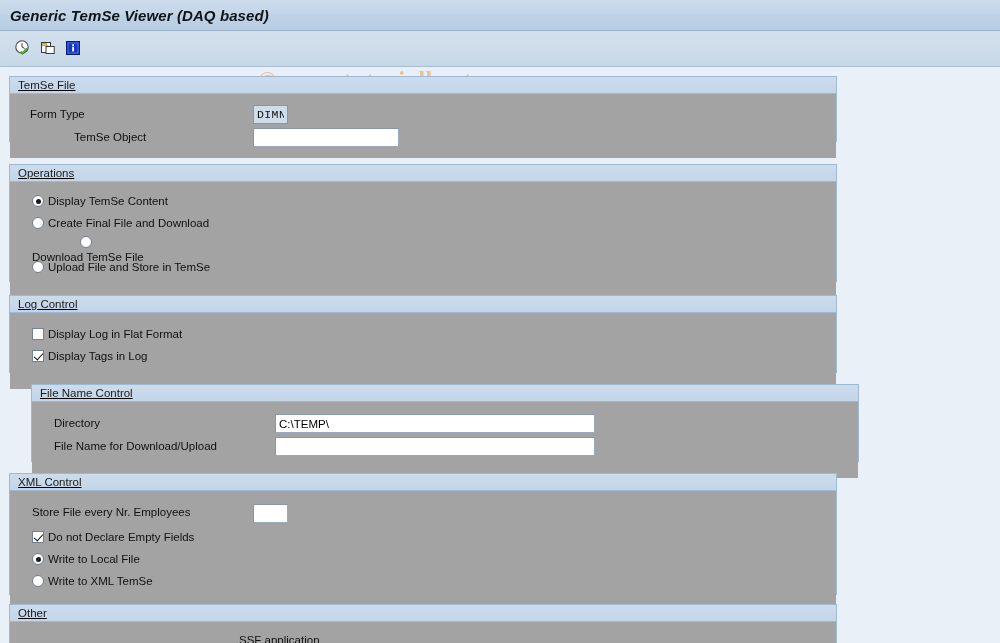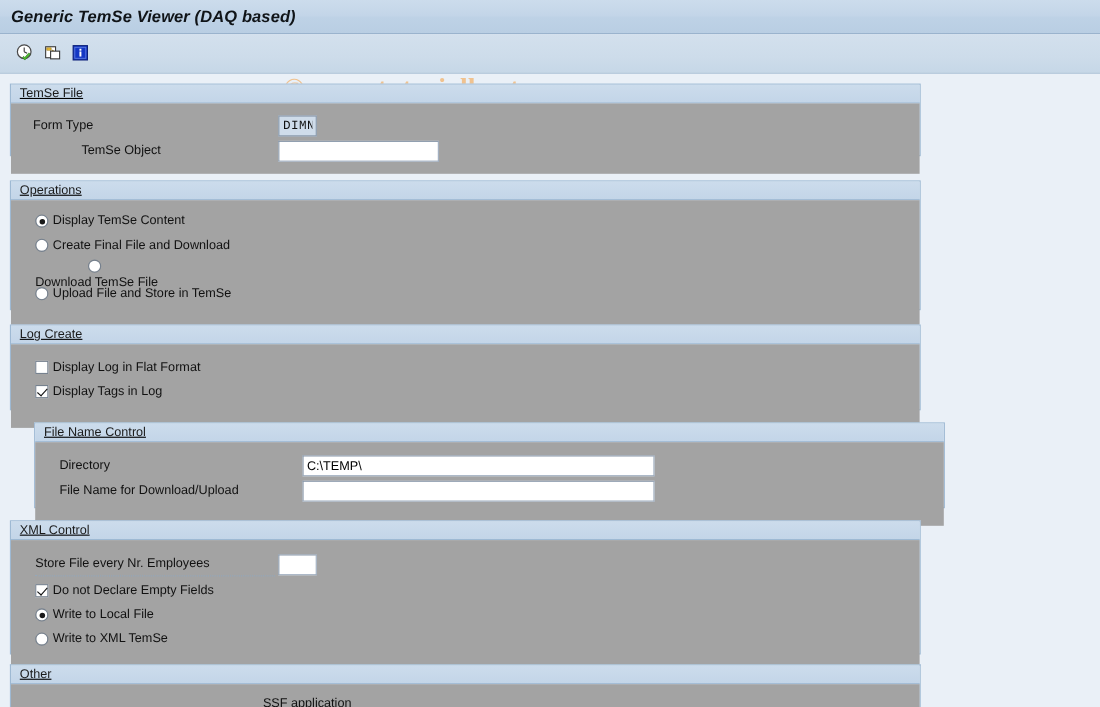--- a/index.html
+++ b/index.html
@@ -283,21 +283,21 @@
       <span class="opt-lbl">Download TemSe File</span>
     </div>
     <div class="optrow" style="top:76px;">
       <span class="radio"></span>
       <span class="opt-lbl">Upload File and Store in TemSe</span>
     </div>
   </div>
 </div>
 
 <div class="panel" style="top:295px; height:78px;">
-  <div class="panel-header">Log Create</div>
+  <div class="panel-header">Log Control</div>
   <div class="panel-body">
     <div class="optrow" style="top:12px;">
       <span class="cbox"></span>
       <span class="opt-lbl">Display Log in Flat Format</span>
     </div>
     <div class="optrow" style="top:34px;">
       <span class="cbox on"></span>
       <span class="opt-lbl">Display Tags in Log</span>
     </div>
   </div>

